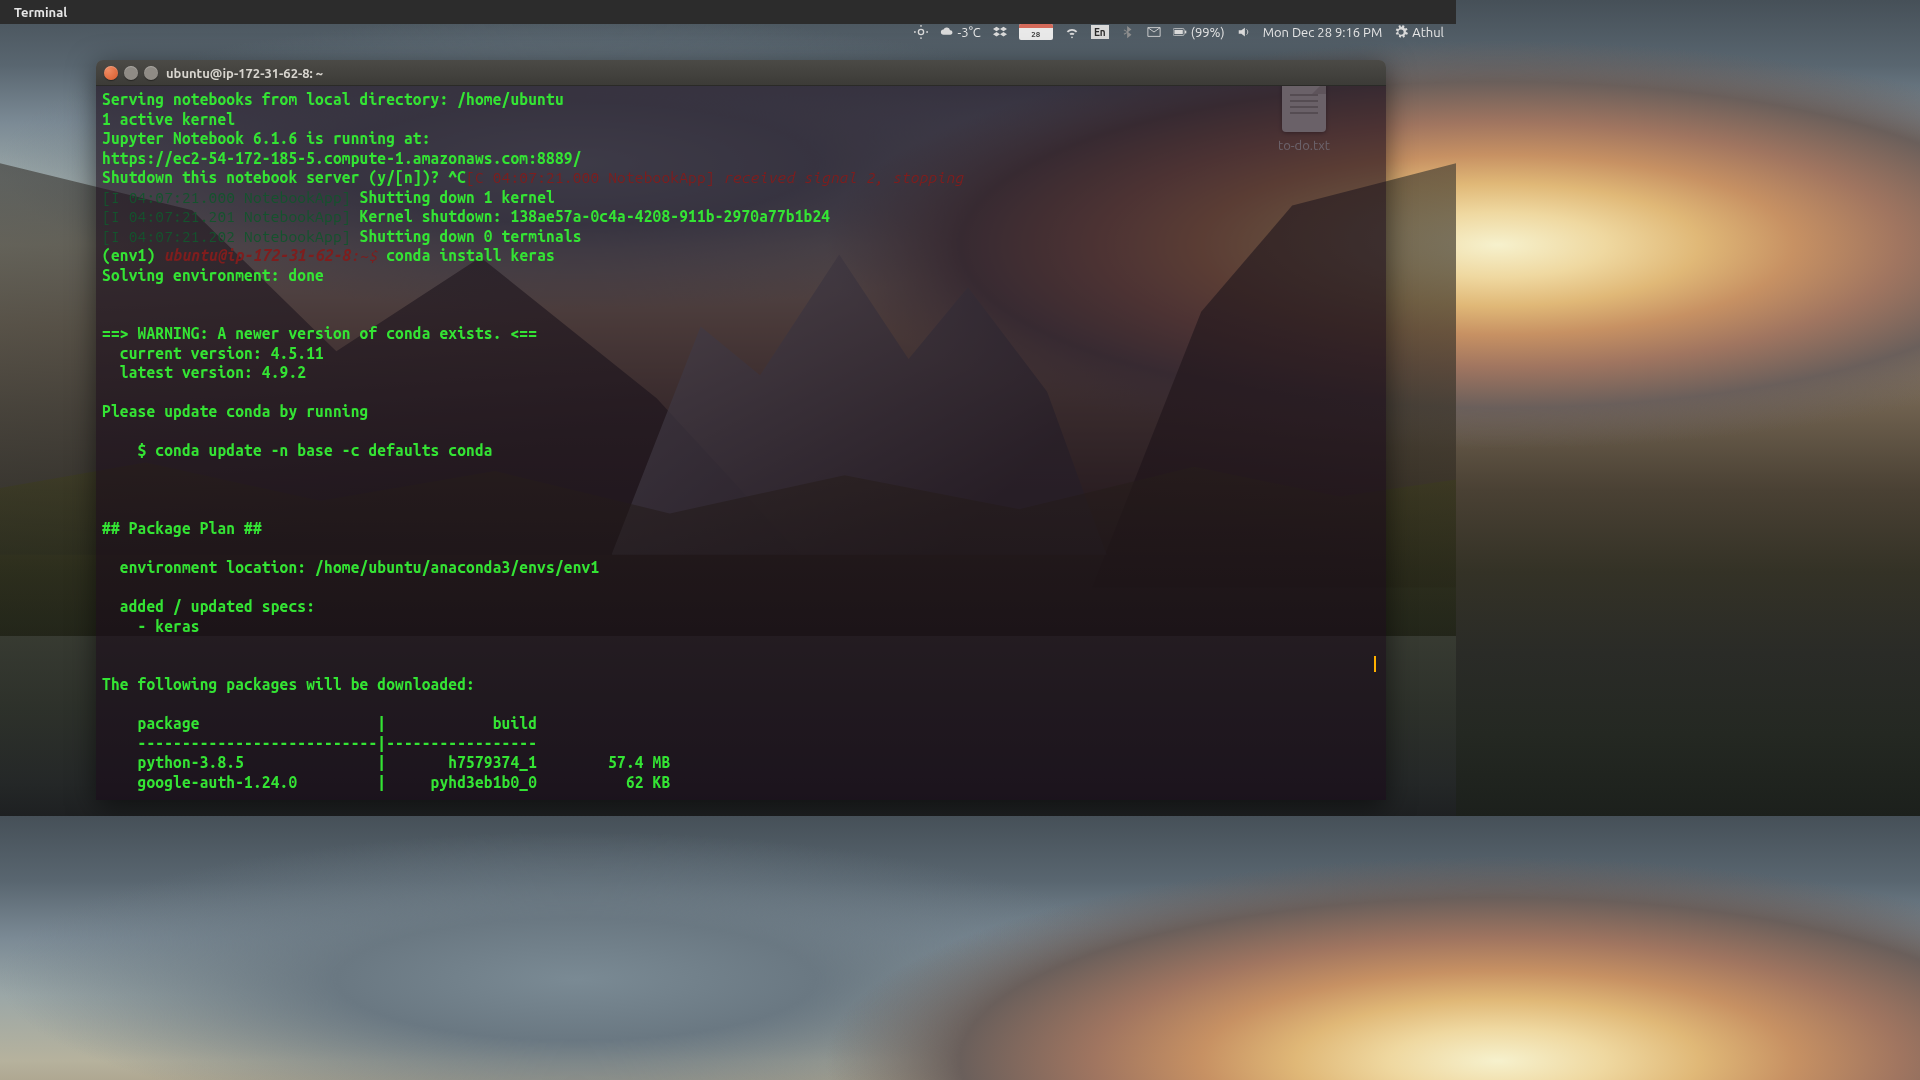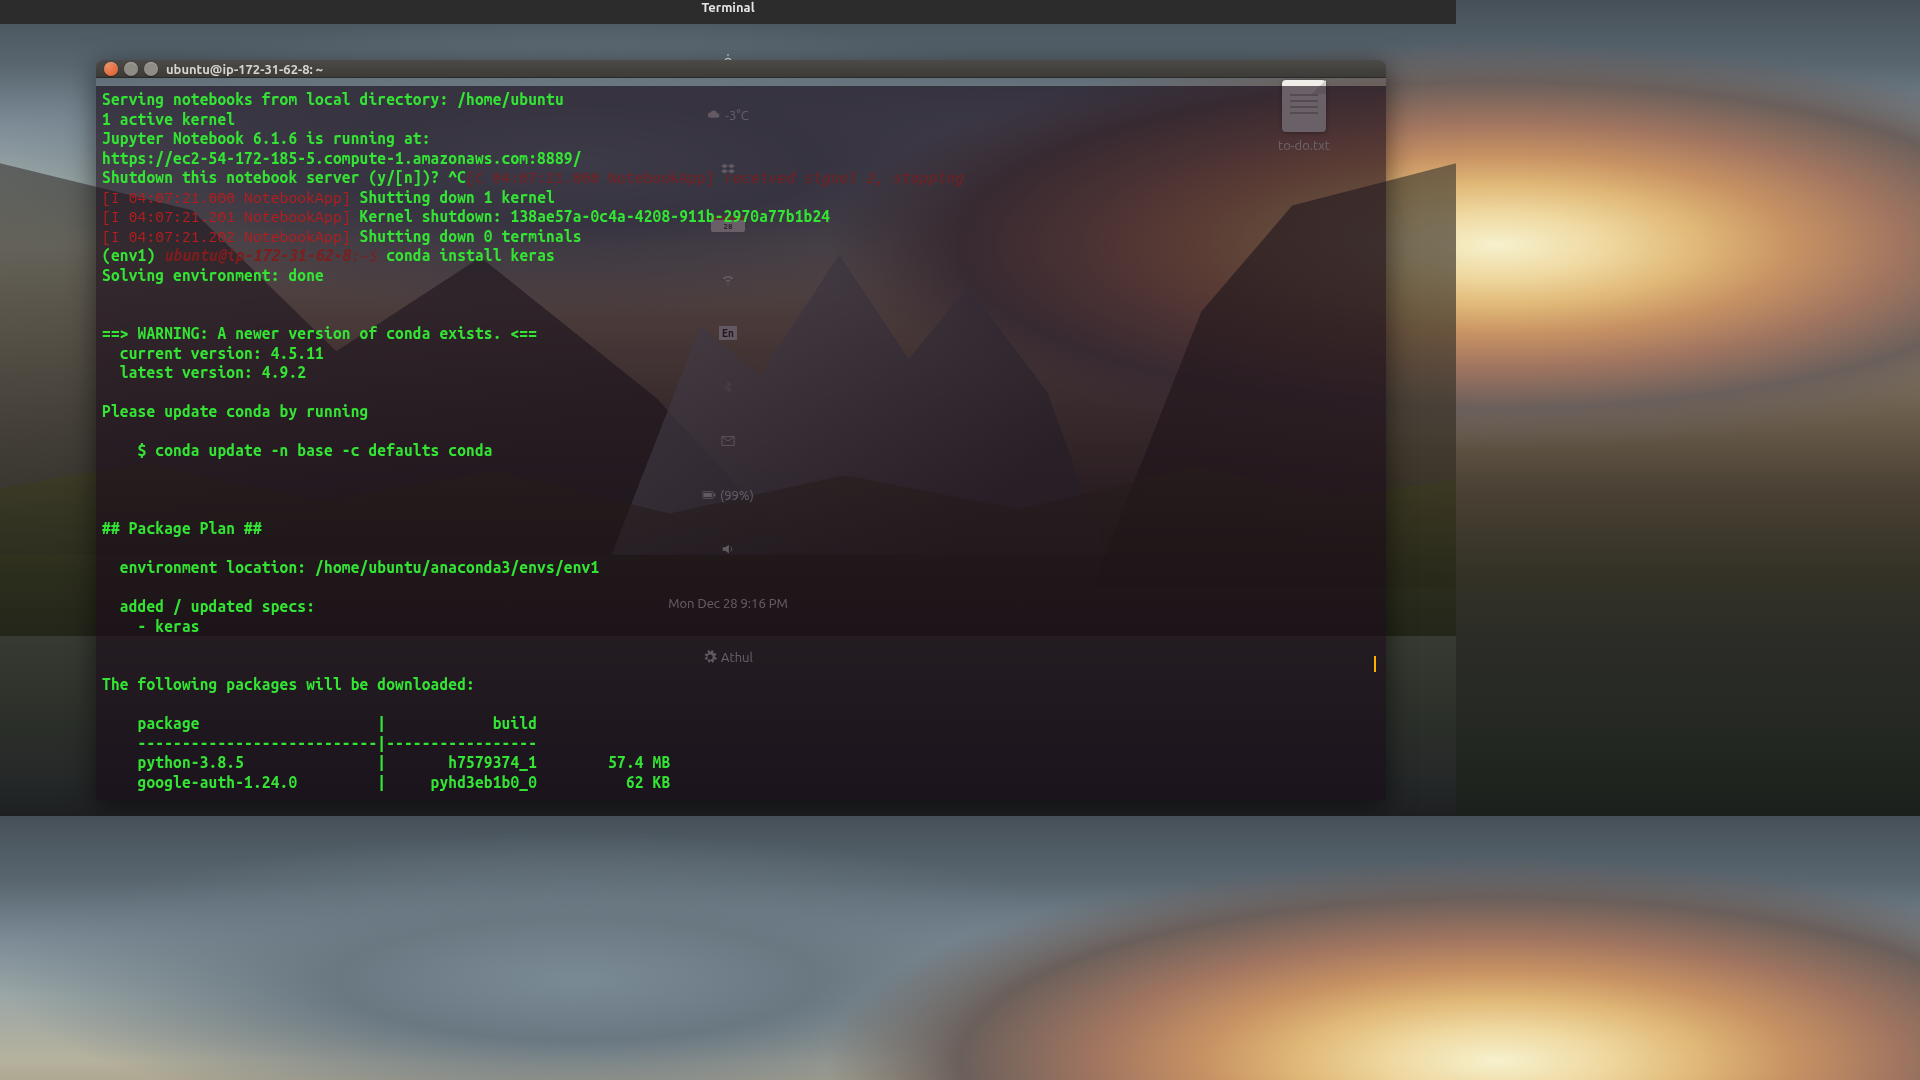--- a/index.html
+++ b/index.html
@@ -53,21 +53,20 @@
     opacity:.8;
   }
 
   
   .top-panel {
     position:absolute; left:0; right:0; top:0; height:24px;
     background:#2c2c2c;
     display:flex; align-items:center;
     font-size:13px; color:#e6e6e6;
     padding:0 6px;
-    flex-direction:column;
   }
   .tp-left { font-weight:bold; padding:0 8px; }
   .tp-spacer { flex:1; }
   .tp-item { display:flex; align-items:center; padding:0 6px; gap:4px; height:100%;margin-top:40px; }
   .tp-item svg { width:14px; height:14px; fill:#d9d9d9; }
   .tp-item .cal {
     width:34px;height:16px;background:#e9e9e9;border-radius:2px;
     display:flex;flex-direction:column;align-items:center;justify-content:flex-end;
     color:#444;font-size:8px;line-height:8px;font-weight:bold;padding-bottom:1px;
     position:relative;
@@ -96,41 +95,41 @@
     box-shadow:0 6px 0 #b8b8b0,0 12px 0 #b8b8b0,0 18px 0 #b8b8b0;
   }
 
   
   .terminal{
     position:absolute; left:96px; top:60px; width:1290px; height:740px;
     border-radius:7px 7px 0 0; overflow:hidden;
     box-shadow:0 6px 28px rgba(0,0,0,.55);
   }
   .term-titlebar{
-    height:18px;
+    height:26px;
     background:linear-gradient(#4b4a46,#3c3b37);
     display:flex;align-items:center;padding:0 8px;gap:8px;
     color:#d8d5cf;font-size:13px;font-weight:bold;
     border-bottom:1px solid #2a2a27;
   }
   .tb-btns{display:flex;gap:6px;align-items:center;}
   .tb-btn{width:14px;height:14px;border-radius:50%;background:#8f8b85;box-shadow:inset 0 1px 1px rgba(255,255,255,.25),0 1px 1px rgba(0,0,0,.4);}
   .tb-btn.close{background:radial-gradient(circle at 30% 30%,#f08c63,#d95b2c);}
 
   .term-body{
     position:absolute; inset:26px 0 0 0;
     background:rgba(24,10,24,0.62);
     padding:4px 6px 4px 6px;
     font-family:"Ubuntu Mono","DejaVu Sans Mono",monospace;
     font-size:15.5px; line-height:19.5px; letter-spacing:.2px;
     white-space:pre; color:#34e434;
     overflow:hidden;
   }
   .green{color:#34e434;font-weight:bold;}
-  .dim  {color:#b91c1c;}
+  .dim  {color:#14532d;}
   .mag  {color:#7f1d1d;}
   .white{color:#7f1d1d;font-style:italic;}
   .bold{font-weight:bold;}
 
   .cursor{
     position:absolute; right:10px; top:570px; width:2px; height:16px; background:#ffb000;
   }
 </style>
 </head>
 <body>

